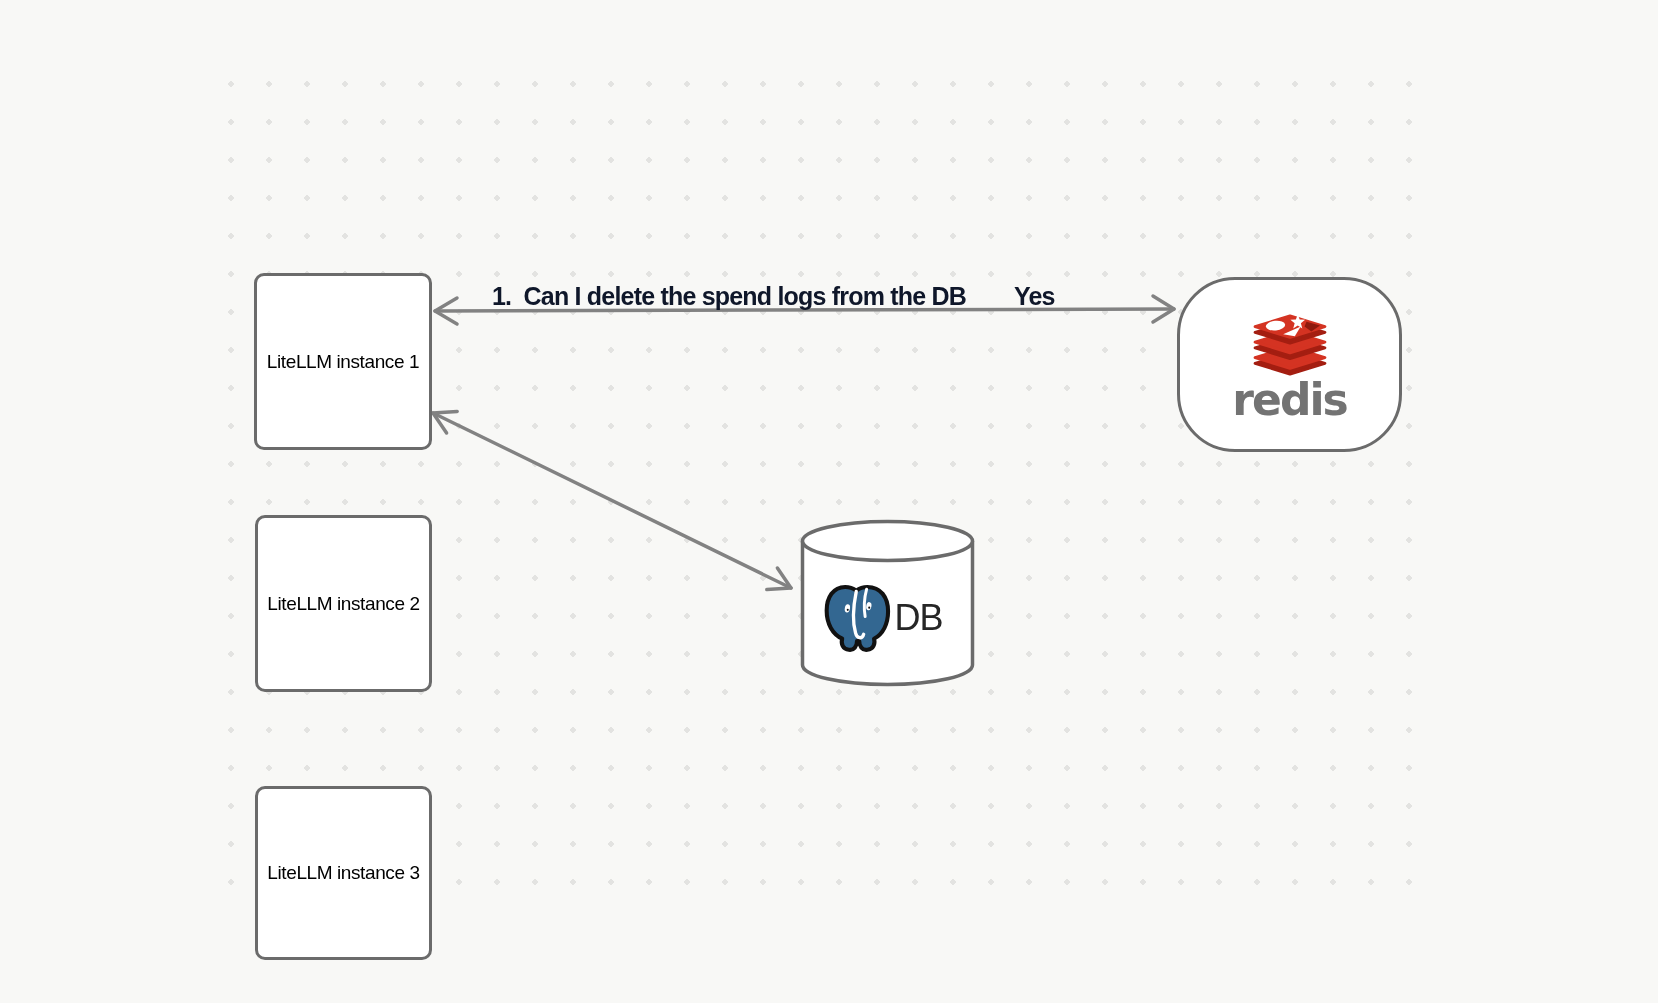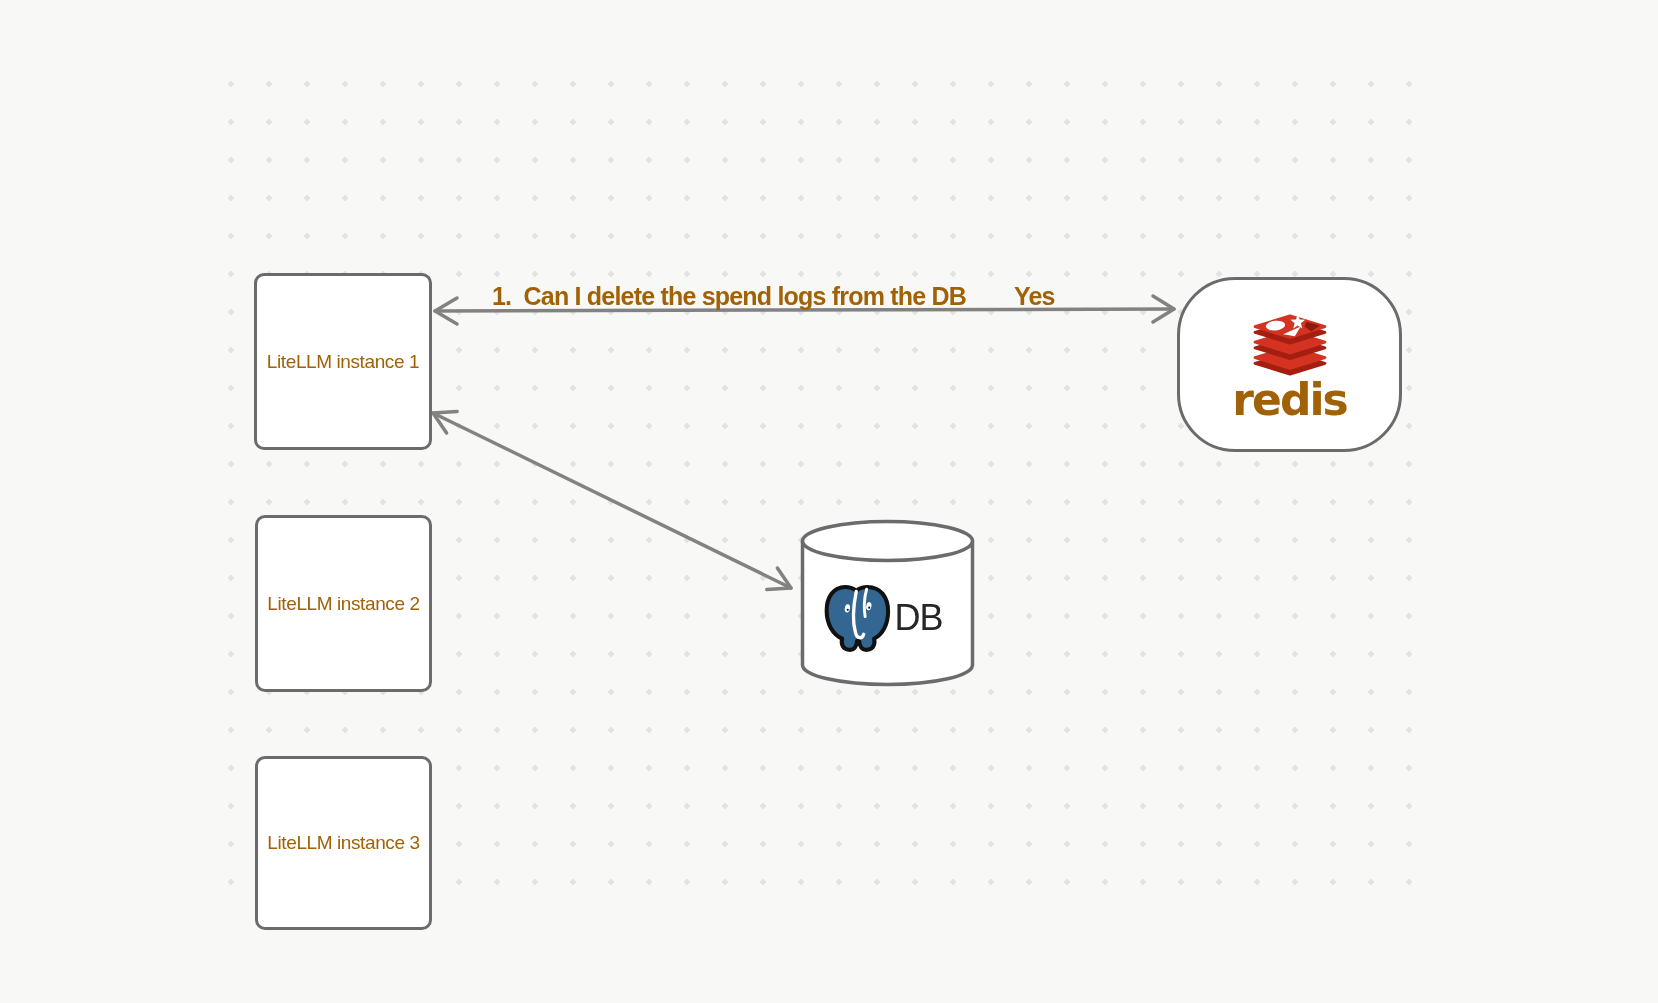--- a/index.html
+++ b/index.html
@@ -12,38 +12,38 @@
     position:absolute;left:212px;top:65px;width:1217px;height:836px;
     background-image:radial-gradient(circle,#e3e3e1 0 2.6px,transparent 2.8px);
     background-size:38px 38px;
   }
   .edges{position:absolute;left:0;top:0;width:1658px;height:1003px;}
   .edges line,.edges polyline{stroke:#828282;stroke-width:3.5;fill:none;stroke-linecap:round;stroke-linejoin:round;}
   .node-box{
     position:absolute;background:#ffffff;border:3.5px solid #6b6b6b;border-radius:10px;
     display:flex;align-items:center;justify-content:center;box-sizing:border-box;
   }
-  .node-label{font-size:19px;color:#a16207;letter-spacing:-0.4px;white-space:nowrap;}
+  .node-label{font-size:19px;color:#000000;letter-spacing:-0.4px;white-space:nowrap;}
   .redis-node{
     position:absolute;left:1177px;top:277px;width:225px;height:175px;
     background:#ffffff;border:3.5px solid #6b6b6b;border-radius:58px;box-sizing:border-box;
     display:flex;flex-direction:column;align-items:center;justify-content:center;gap:1px;padding-top:6px;
   }
   .redis-word{
     font-family:"DejaVu Sans","Liberation Sans",sans-serif;
-    font-size:44px;font-weight:700;color:#a16207;letter-spacing:-2px;line-height:1;
+    font-size:44px;font-weight:700;color:#737373;letter-spacing:-2px;line-height:1;
   }
   .db-node{position:absolute;left:799px;top:519px;width:177px;height:168px;}
   .db-shape{position:absolute;left:0;top:0;}
   .db-content{
     position:absolute;left:0;top:62px;width:165px;display:flex;align-items:center;justify-content:center;
   }
   .db-label{font-size:36px;font-weight:500;color:#262626;letter-spacing:-1px;line-height:74px;}
   .edge-label{
-    position:absolute;font-size:25px;font-weight:700;color:#a16207;
+    position:absolute;font-size:25px;font-weight:700;color:#0f172a;
     letter-spacing:-0.8px;line-height:1;white-space:pre;
   }
   .edge1-row{display:flex;gap:48px;}
 </style>
 </head>
 <body>
 
 <div class="canvas">
 
   <div class="dots"></div>
@@ -60,21 +60,21 @@
       <polyline points="766.8,589.6 791,588 777.4,568"></polyline>
     </g>
   </svg>
 
   <div class="node-box" style="left:254px;top:273px;width:178px;height:177px;">
     <span class="node-label">LiteLLM instance 1</span>
   </div>
   <div class="node-box" style="left:255px;top:515px;width:177px;height:177px;">
     <span class="node-label">LiteLLM instance 2</span>
   </div>
-  <div class="node-box" style="left:255px;top:756px;width:177px;height:174px;">
+  <div class="node-box" style="left:255px;top:786px;width:177px;height:174px;">
     <span class="node-label">LiteLLM instance 3</span>
   </div>
 
   <div class="redis-node">
     <svg viewBox="0 0 80 66" width="78" height="64">
       <path d="M4 52 L40 41 L76 52 L40 63 Z" fill="#a41e11" stroke="#a41e11" stroke-width="3" stroke-linejoin="round"></path>
       <path d="M4 46 L40 35 L76 46 L40 57 Z" fill="#d43322" stroke="#d43322" stroke-width="3" stroke-linejoin="round"></path>
       <path d="M4 36 L40 25 L76 36 L40 47 Z" fill="#a41e11" stroke="#a41e11" stroke-width="3" stroke-linejoin="round"></path>
       <path d="M4 30 L40 19 L76 30 L40 41 Z" fill="#d43322" stroke="#d43322" stroke-width="3" stroke-linejoin="round"></path>
       <path d="M4 20 L40 9 L76 20 L40 31 Z" fill="#a41e11" stroke="#a41e11" stroke-width="3" stroke-linejoin="round"></path>

